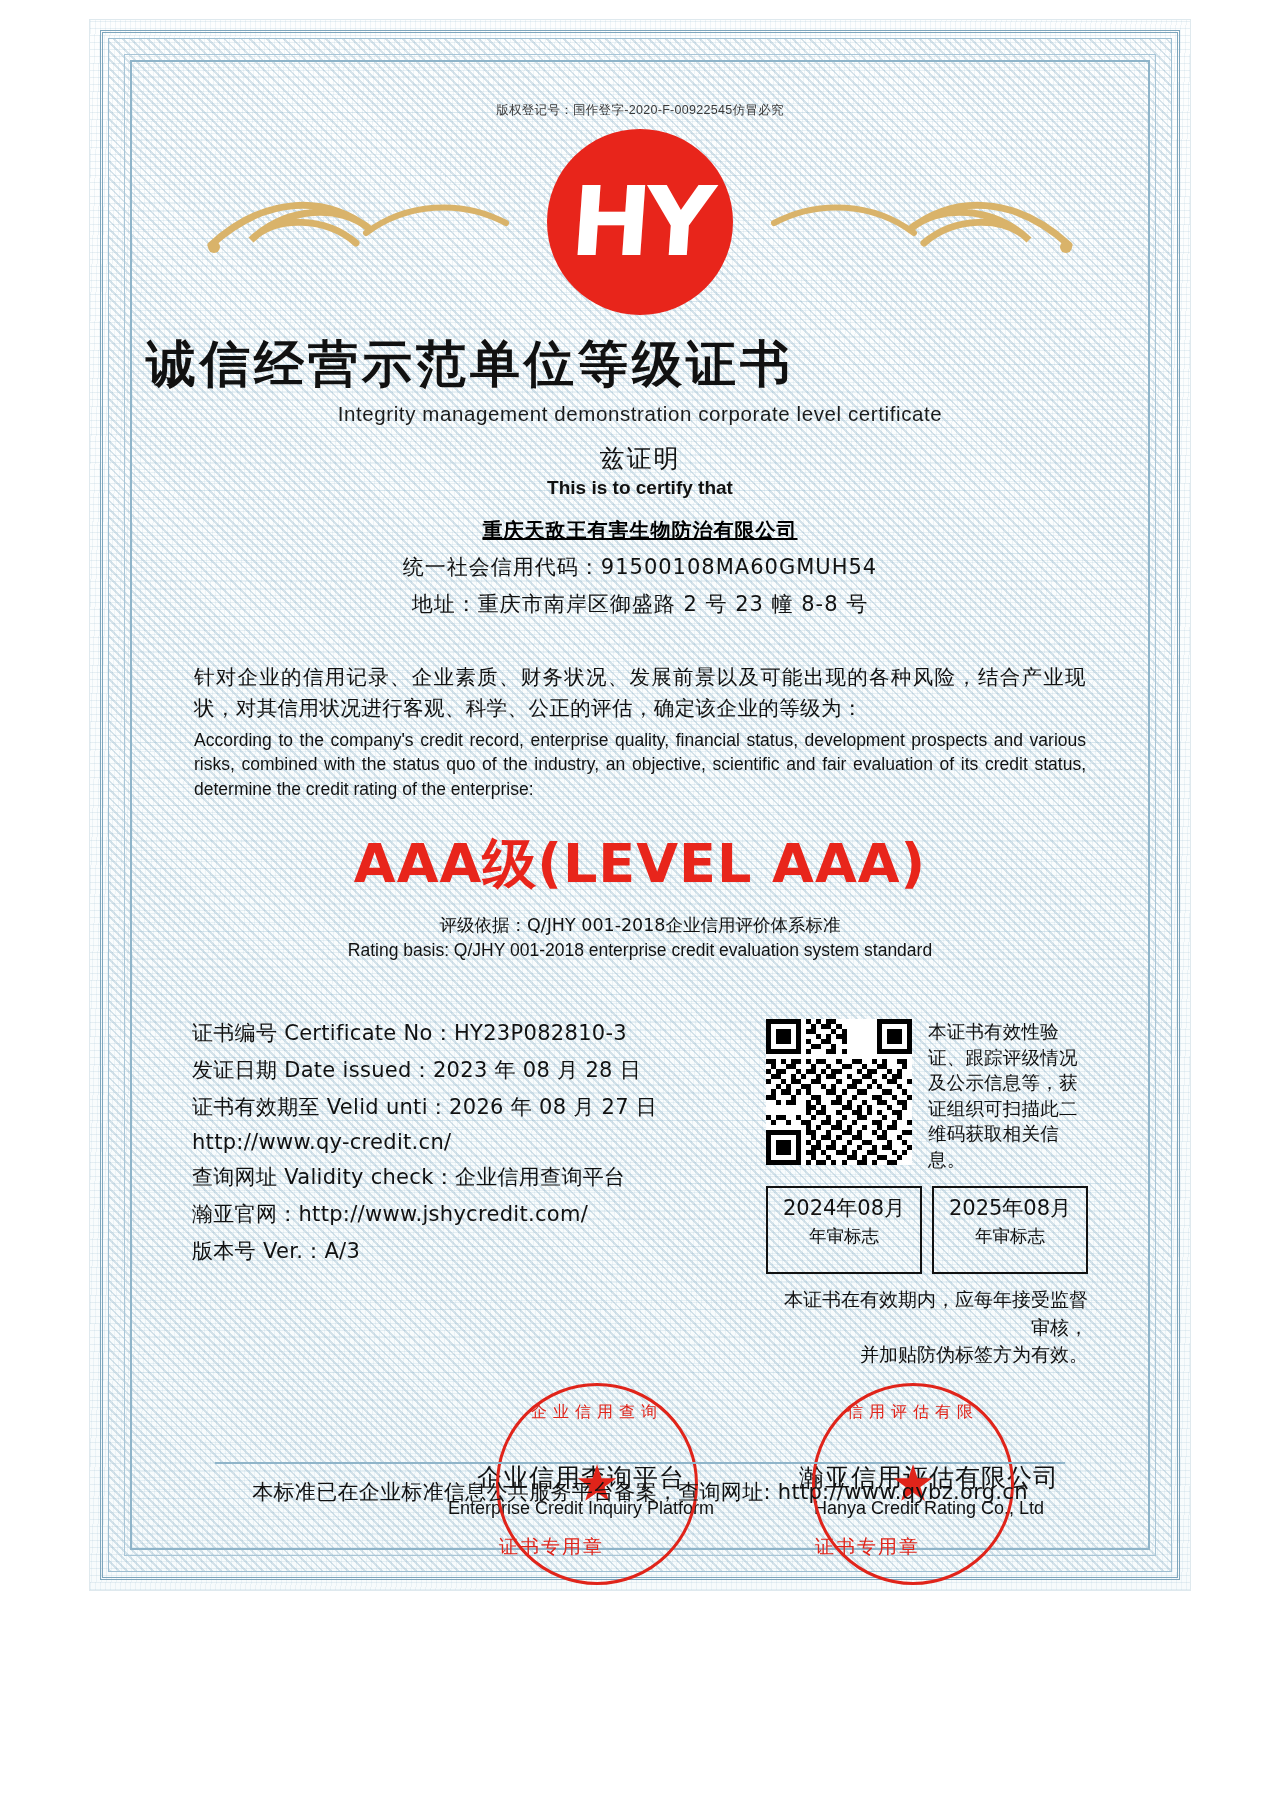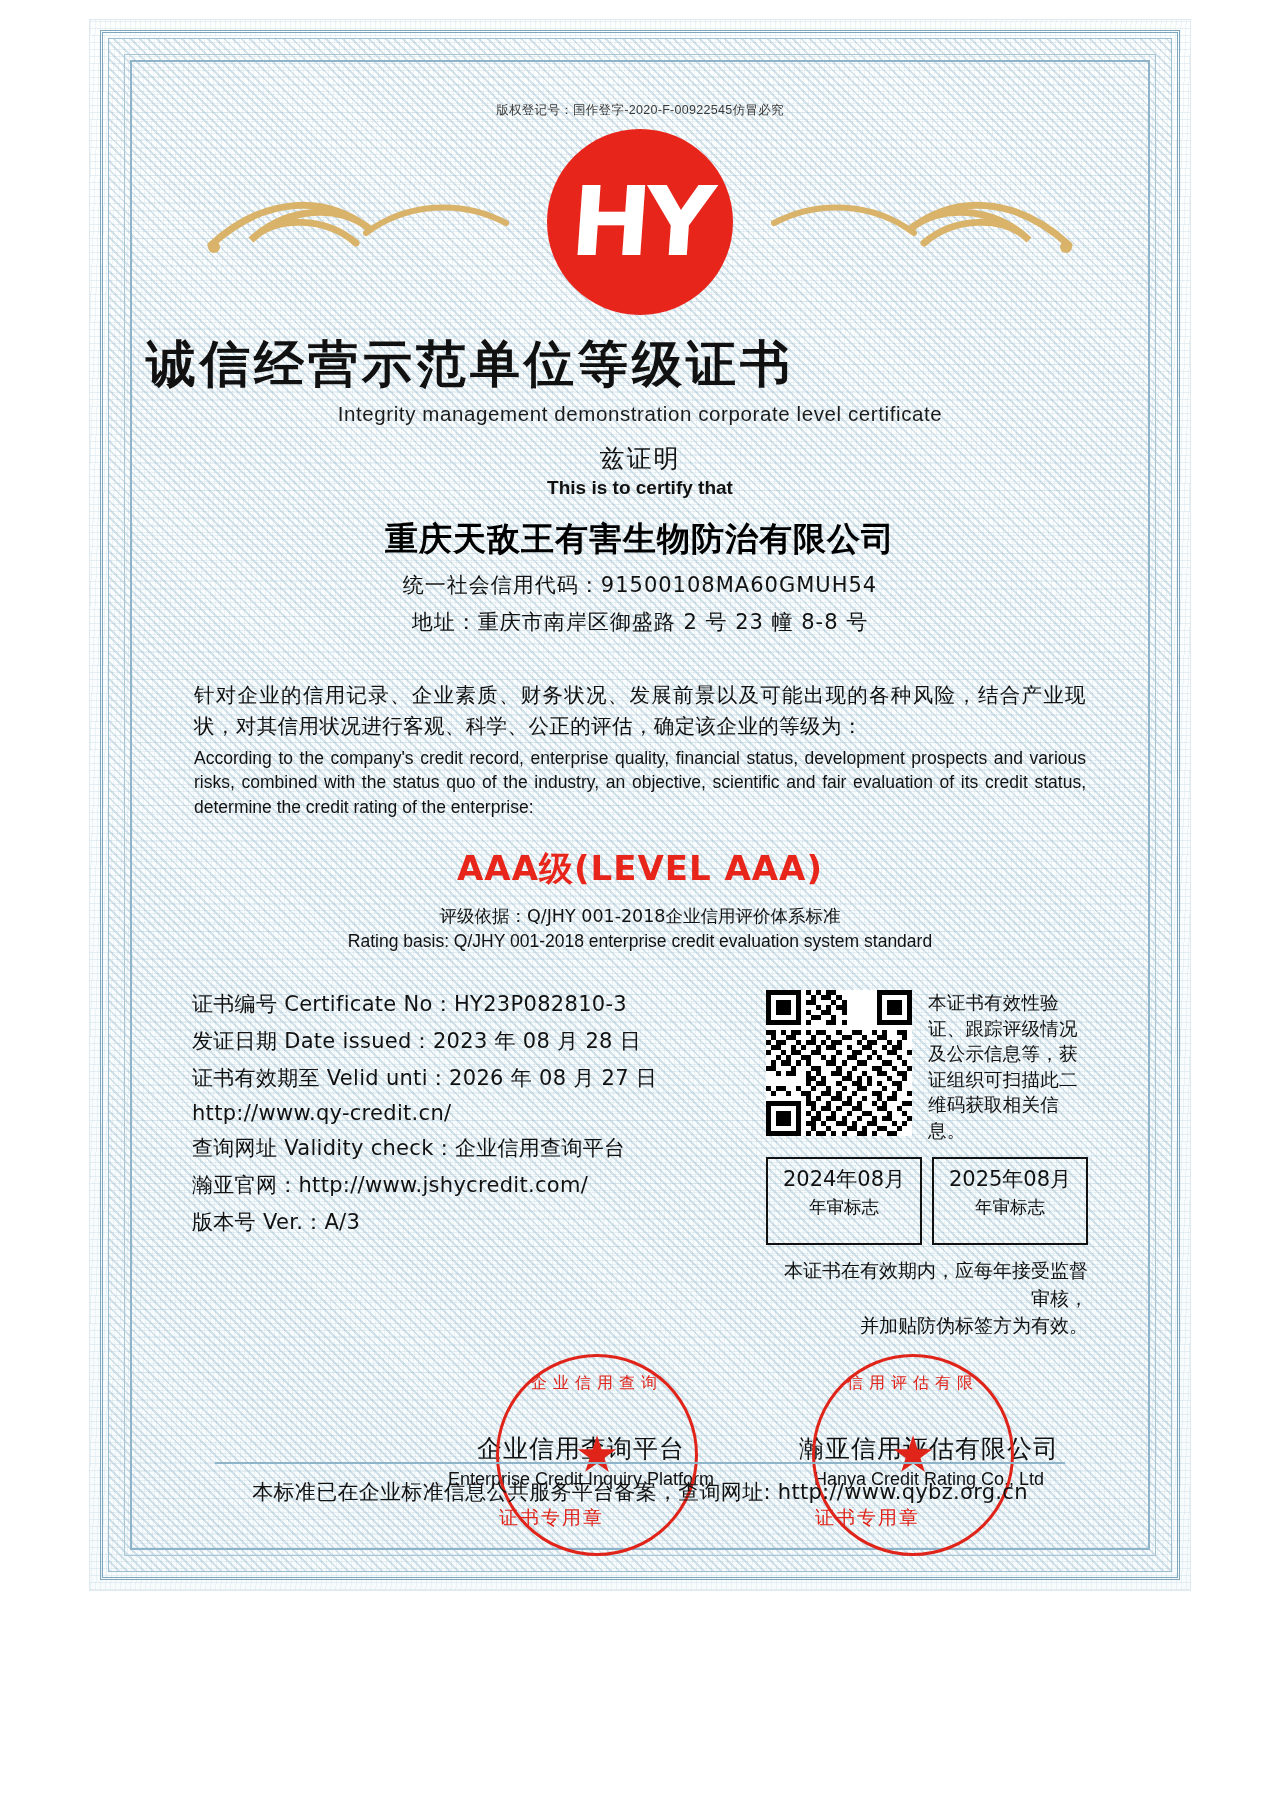--- a/index.html
+++ b/index.html
@@ -86,49 +86,49 @@
   .title-en{
     text-align:center;
     font-size:20.5px;
     color:#1b1b1b;
     letter-spacing:.6px;
     margin-bottom:16px;
   }
   .certify-cn{text-align:center;font-size:25px;color:#111;font-family:"DejaVu Sans",sans-serif;letter-spacing:2px;}
   .certify-en{text-align:center;font-size:19px;color:#111;font-weight:bold;margin-top:2px;}
   .company{
-    text-align:center;font-size:33px;font-weight:bold;color:#000;
-    margin-top:18px;letter-spacing:1px;font-family:"DejaVu Sans",sans-serif;
+    text-align:center;font-size:20px;font-weight:bold;color:#000;
+    margin-top:18px;letter-spacing:1px;font-family:"DejaVu Sans",sans-serif;text-decoration:underline;
   }
   .code,.addr{
     text-align:center;font-size:21px;color:#111;margin-top:9px;letter-spacing:1px;
     font-family:"DejaVu Sans",sans-serif;
   }
   .para{
     margin:44px 48px 0 48px;
     color:#111;
   }
   .para .cn{
     font-size:20.5px;line-height:1.5;letter-spacing:.4px;
     font-family:"DejaVu Sans",sans-serif;
     text-align:justify;
   }
   .para .en{
     font-size:17.5px;line-height:1.42;margin-top:4px;text-align:justify;
   }
   .level{
     text-align:center;color:#e8251b;font-weight:bold;
-    font-size:34px;margin-top:26px;letter-spacing:1px;
+    font-size:54px;margin-top:26px;letter-spacing:1px;
     font-family:"DejaVu Sans",sans-serif;
   }
   .basis-cn{text-align:center;font-size:17.5px;color:#111;margin-top:12px;font-family:"DejaVu Sans",sans-serif;}
   .basis-en{text-align:center;font-size:17.5px;color:#111;margin-top:3px;}
 
   .lower{
-    display:flex;margin:38px 46px 0 46px;gap:14px;
+    display:flex;margin:58px 46px 0 46px;gap:14px;
   }
   .lower-left{width:560px;}
   .lower-left .line{
     font-size:21px;color:#111;margin-bottom:9px;letter-spacing:.3px;
     font-family:"DejaVu Sans",sans-serif;
     white-space:nowrap;
   }
   .lower-right{flex:1;}
   .qr-row{display:flex;gap:16px;justify-content:center;}
   .qr{

